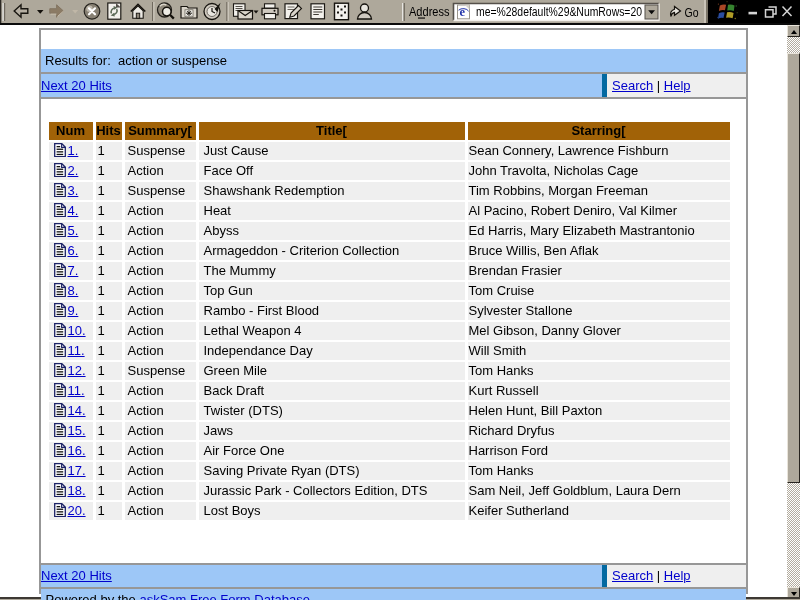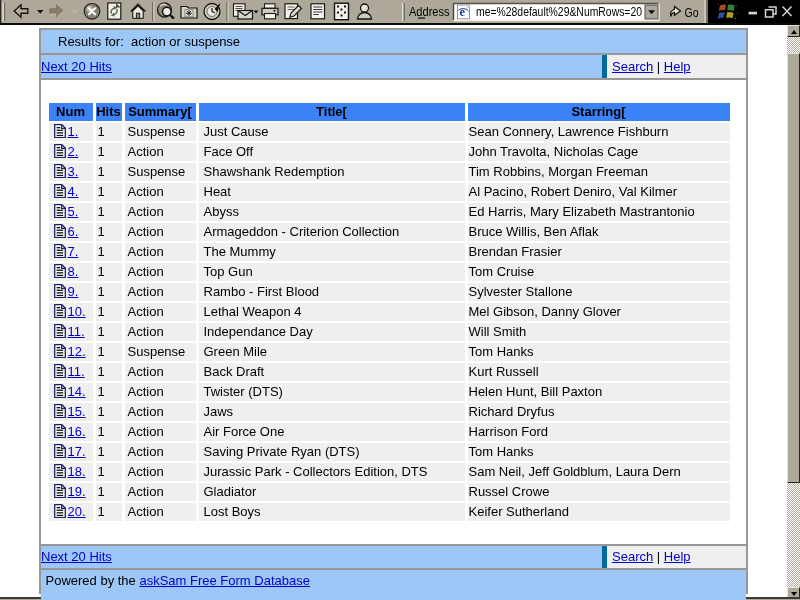--- a/index.html
+++ b/index.html
@@ -35,30 +35,30 @@
 
 #content { left:39px; top:28px; width:709px; height:565.5px;
   border:2px solid #979797; background:#fff; font-size:13px; }
 .blue { background:#9dc7f7; }
 .band { height:25px; line-height:23px; border-bottom:2px solid #979797; }
 .brow { display:flex; border-bottom:2px solid #979797; height:25px; }
 .brow .bl { flex:1; line-height:23px; }
 .brow .br { width:144px; line-height:23px; background:#efefef;
   border-left:5px solid #0369a1; padding-left:5px; }
 a { color:#0000cc; text-decoration-thickness:1px; text-underline-offset:1px; }
-#band1 { padding-left:17px; }
+#band1 { padding-left:4px;margin-top:19px; }
 .lnk6 { }
 
 #white { height:464px; background:#fff; position:relative;
   padding:20.5px 0 0 4.5px; overflow:hidden; }
 
 table { border-collapse:separate; border-spacing:3px 2px; }
 td,th { height:18px; font-size:13px; line-height:18px; white-space:nowrap;
   overflow:hidden; padding:0; }
-th { background:#3b82f6; text-align:center; font-weight:bold; }
+th { background:#a16207; text-align:center; font-weight:bold; }
 td { background:#efefef; }
 col.c1 { width:44px; } col.c2 { width:26px; } col.c3 { width:71px; }
 col.c4 { width:266px; } col.c5 { width:262px; }
 td.n { padding-left:5px; } td.h { padding-left:2px; }
 td.s { padding-left:3px; } td.t { padding-left:5px; } td.st { padding-left:1px; }
 td.n a { text-decoration:underline; }
 td.n svg { vertical-align:-2.5px; margin-right:2px; }
 
 #band3, #band4 { font-size:13px; }
 #band3 { border-top:2px solid #979797; border-bottom:2px solid #979797; height:26px; }
@@ -489,34 +489,20 @@
               <td class="st">Sam Neil, Jeff Goldblum, Laura Dern</td>
             </tr>
         <tr>
               <td class="n"><a href="#r"><svg width="12" height="14.5" viewBox="0 0 12 14.5">
                     <path d="M0.7 0.7 h7 l3.6 3.6 v9.4 h-10.6 z" fill="#fff" stroke="#1c2266" stroke-width="1.3"></path>
                     <path d="M7.6 0.7 v3.7 h3.7 z" fill="#fff" stroke="#1c2266" stroke-width="1.1"></path>
                     <rect x="2.6" y="3" width="3.6" height="1.3" fill="#111"></rect>
                     <rect x="2.6" y="5.6" width="6.6" height="1.3" fill="#111"></rect>
                     <rect x="2.6" y="8.2" width="6.6" height="1.3" fill="#111"></rect>
                     <rect x="2.6" y="10.8" width="6.6" height="1.3" fill="#111"></rect>
-                  </svg><span>19.</span></a></td>
-              <td class="h">1</td>
-              <td class="s">Action</td>
-              <td class="t">Gladiator</td>
-              <td class="st">Russel Crowe</td>
-            </tr>
-        <tr>
-              <td class="n"><a href="#r"><svg width="12" height="14.5" viewBox="0 0 12 14.5">
-                    <path d="M0.7 0.7 h7 l3.6 3.6 v9.4 h-10.6 z" fill="#fff" stroke="#1c2266" stroke-width="1.3"></path>
-                    <path d="M7.6 0.7 v3.7 h3.7 z" fill="#fff" stroke="#1c2266" stroke-width="1.1"></path>
-                    <rect x="2.6" y="3" width="3.6" height="1.3" fill="#111"></rect>
-                    <rect x="2.6" y="5.6" width="6.6" height="1.3" fill="#111"></rect>
-                    <rect x="2.6" y="8.2" width="6.6" height="1.3" fill="#111"></rect>
-                    <rect x="2.6" y="10.8" width="6.6" height="1.3" fill="#111"></rect>
                   </svg><span>20.</span></a></td>
               <td class="h">1</td>
               <td class="s">Action</td>
               <td class="t">Lost Boys</td>
               <td class="st">Keifer Sutherland</td>
             </tr>
       </tbody>
         </table>
     </div>
     <div class="brow" id="band3">

